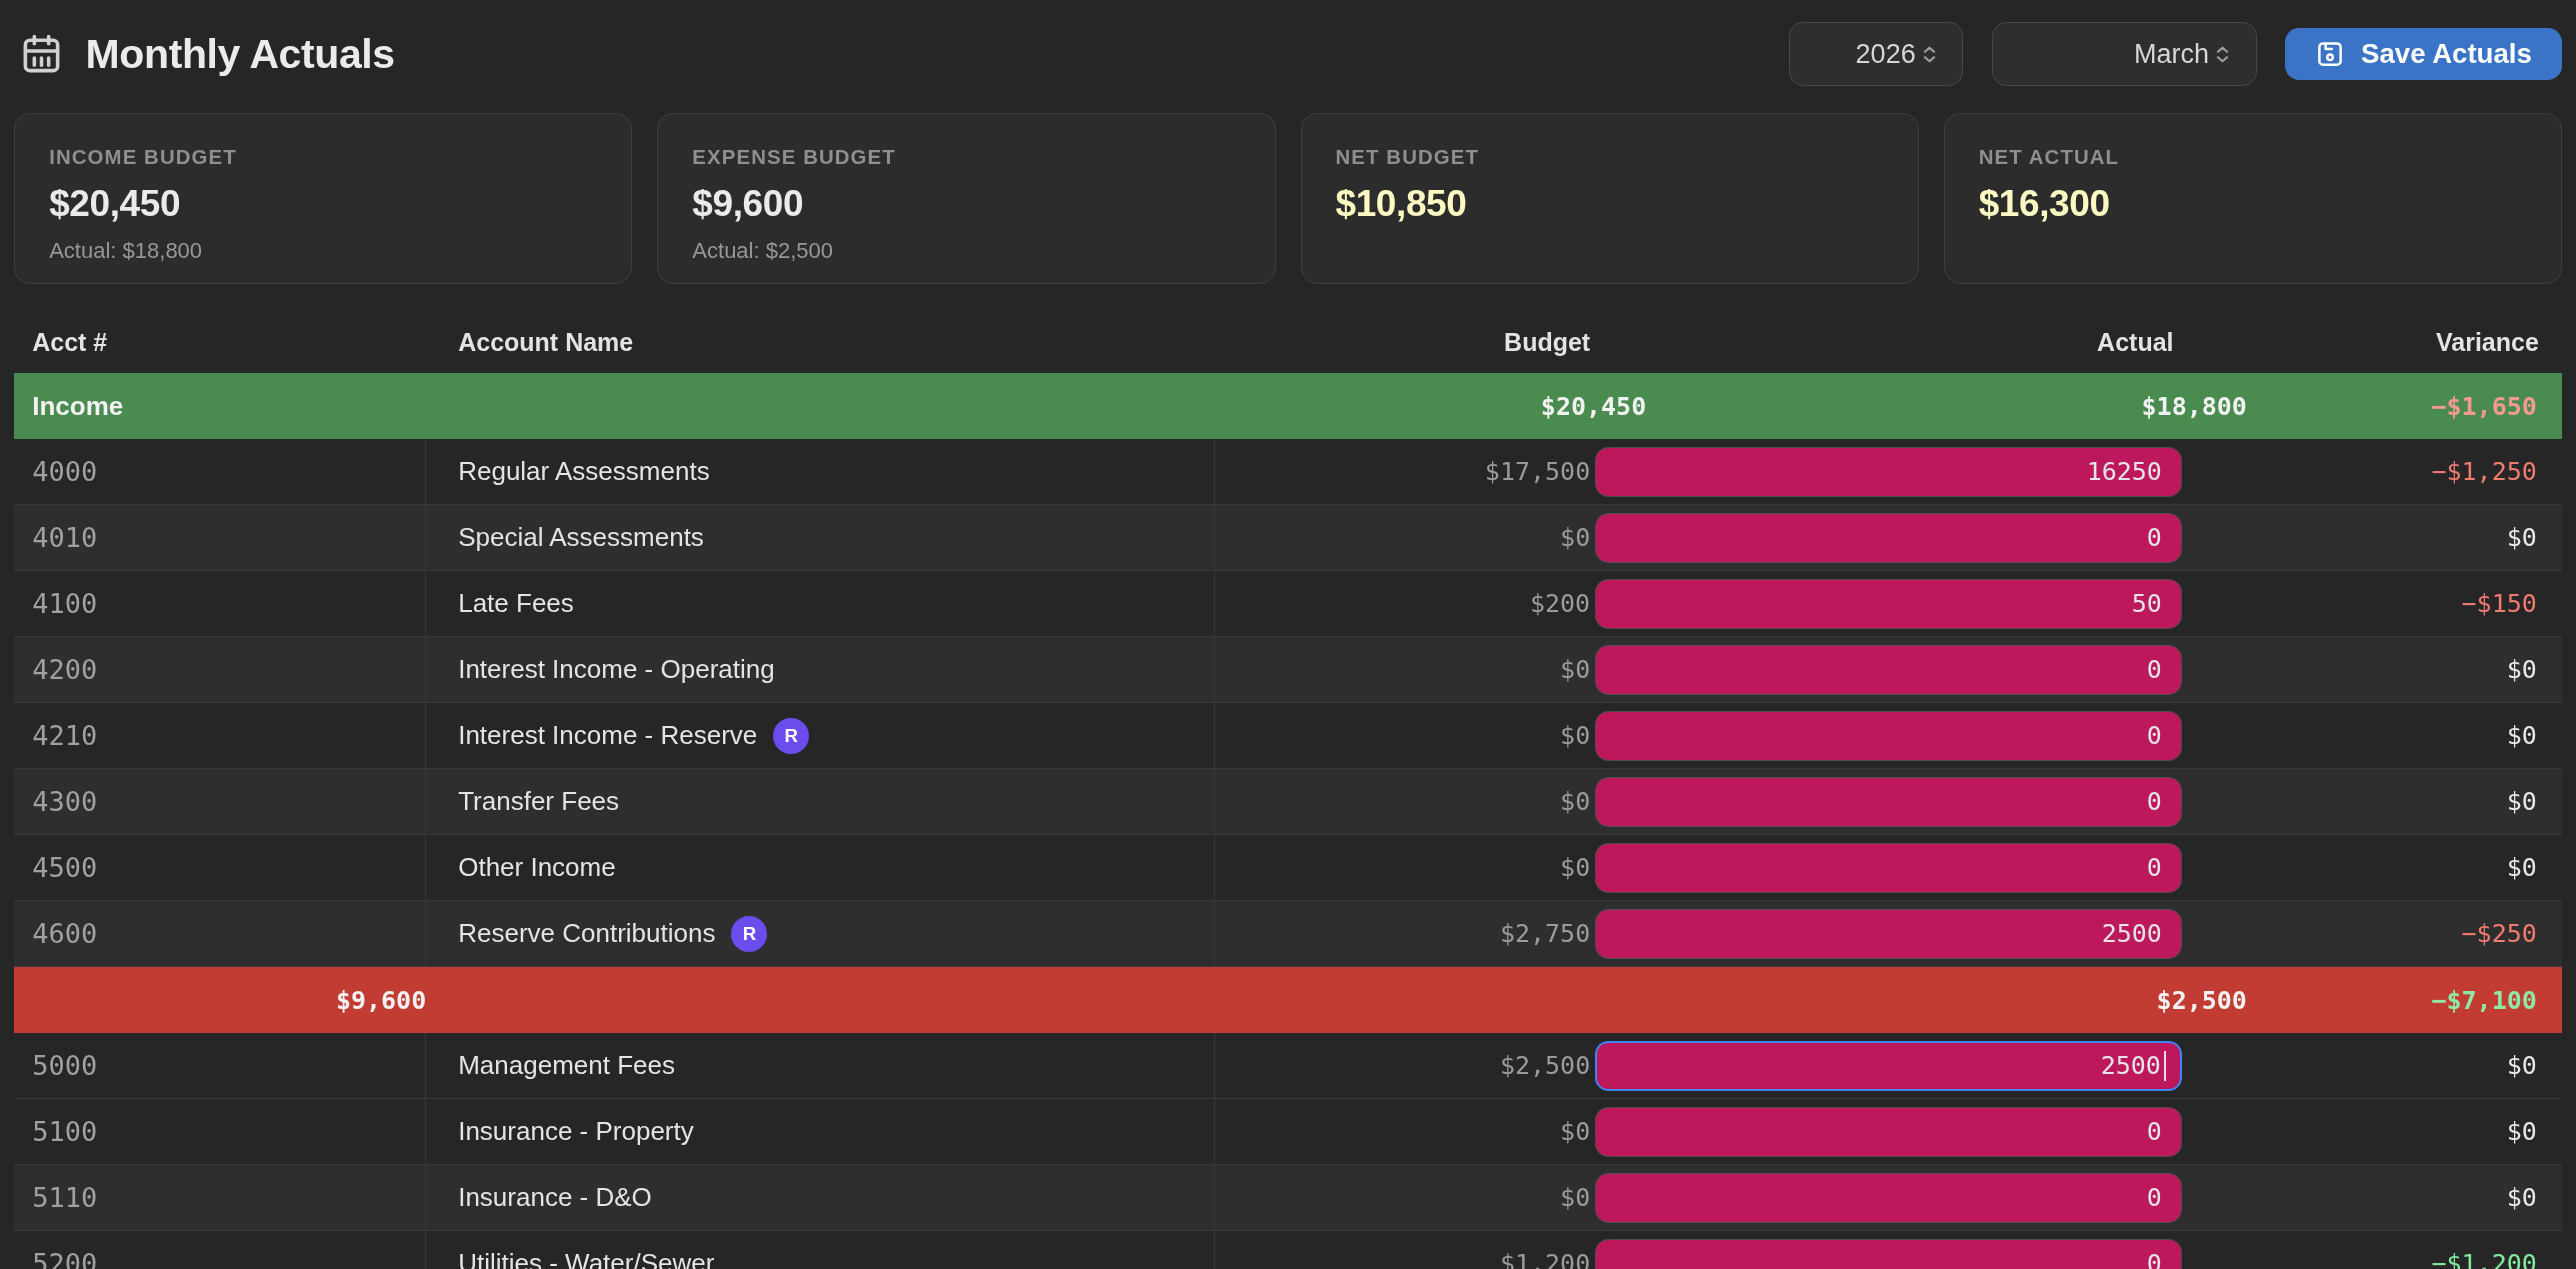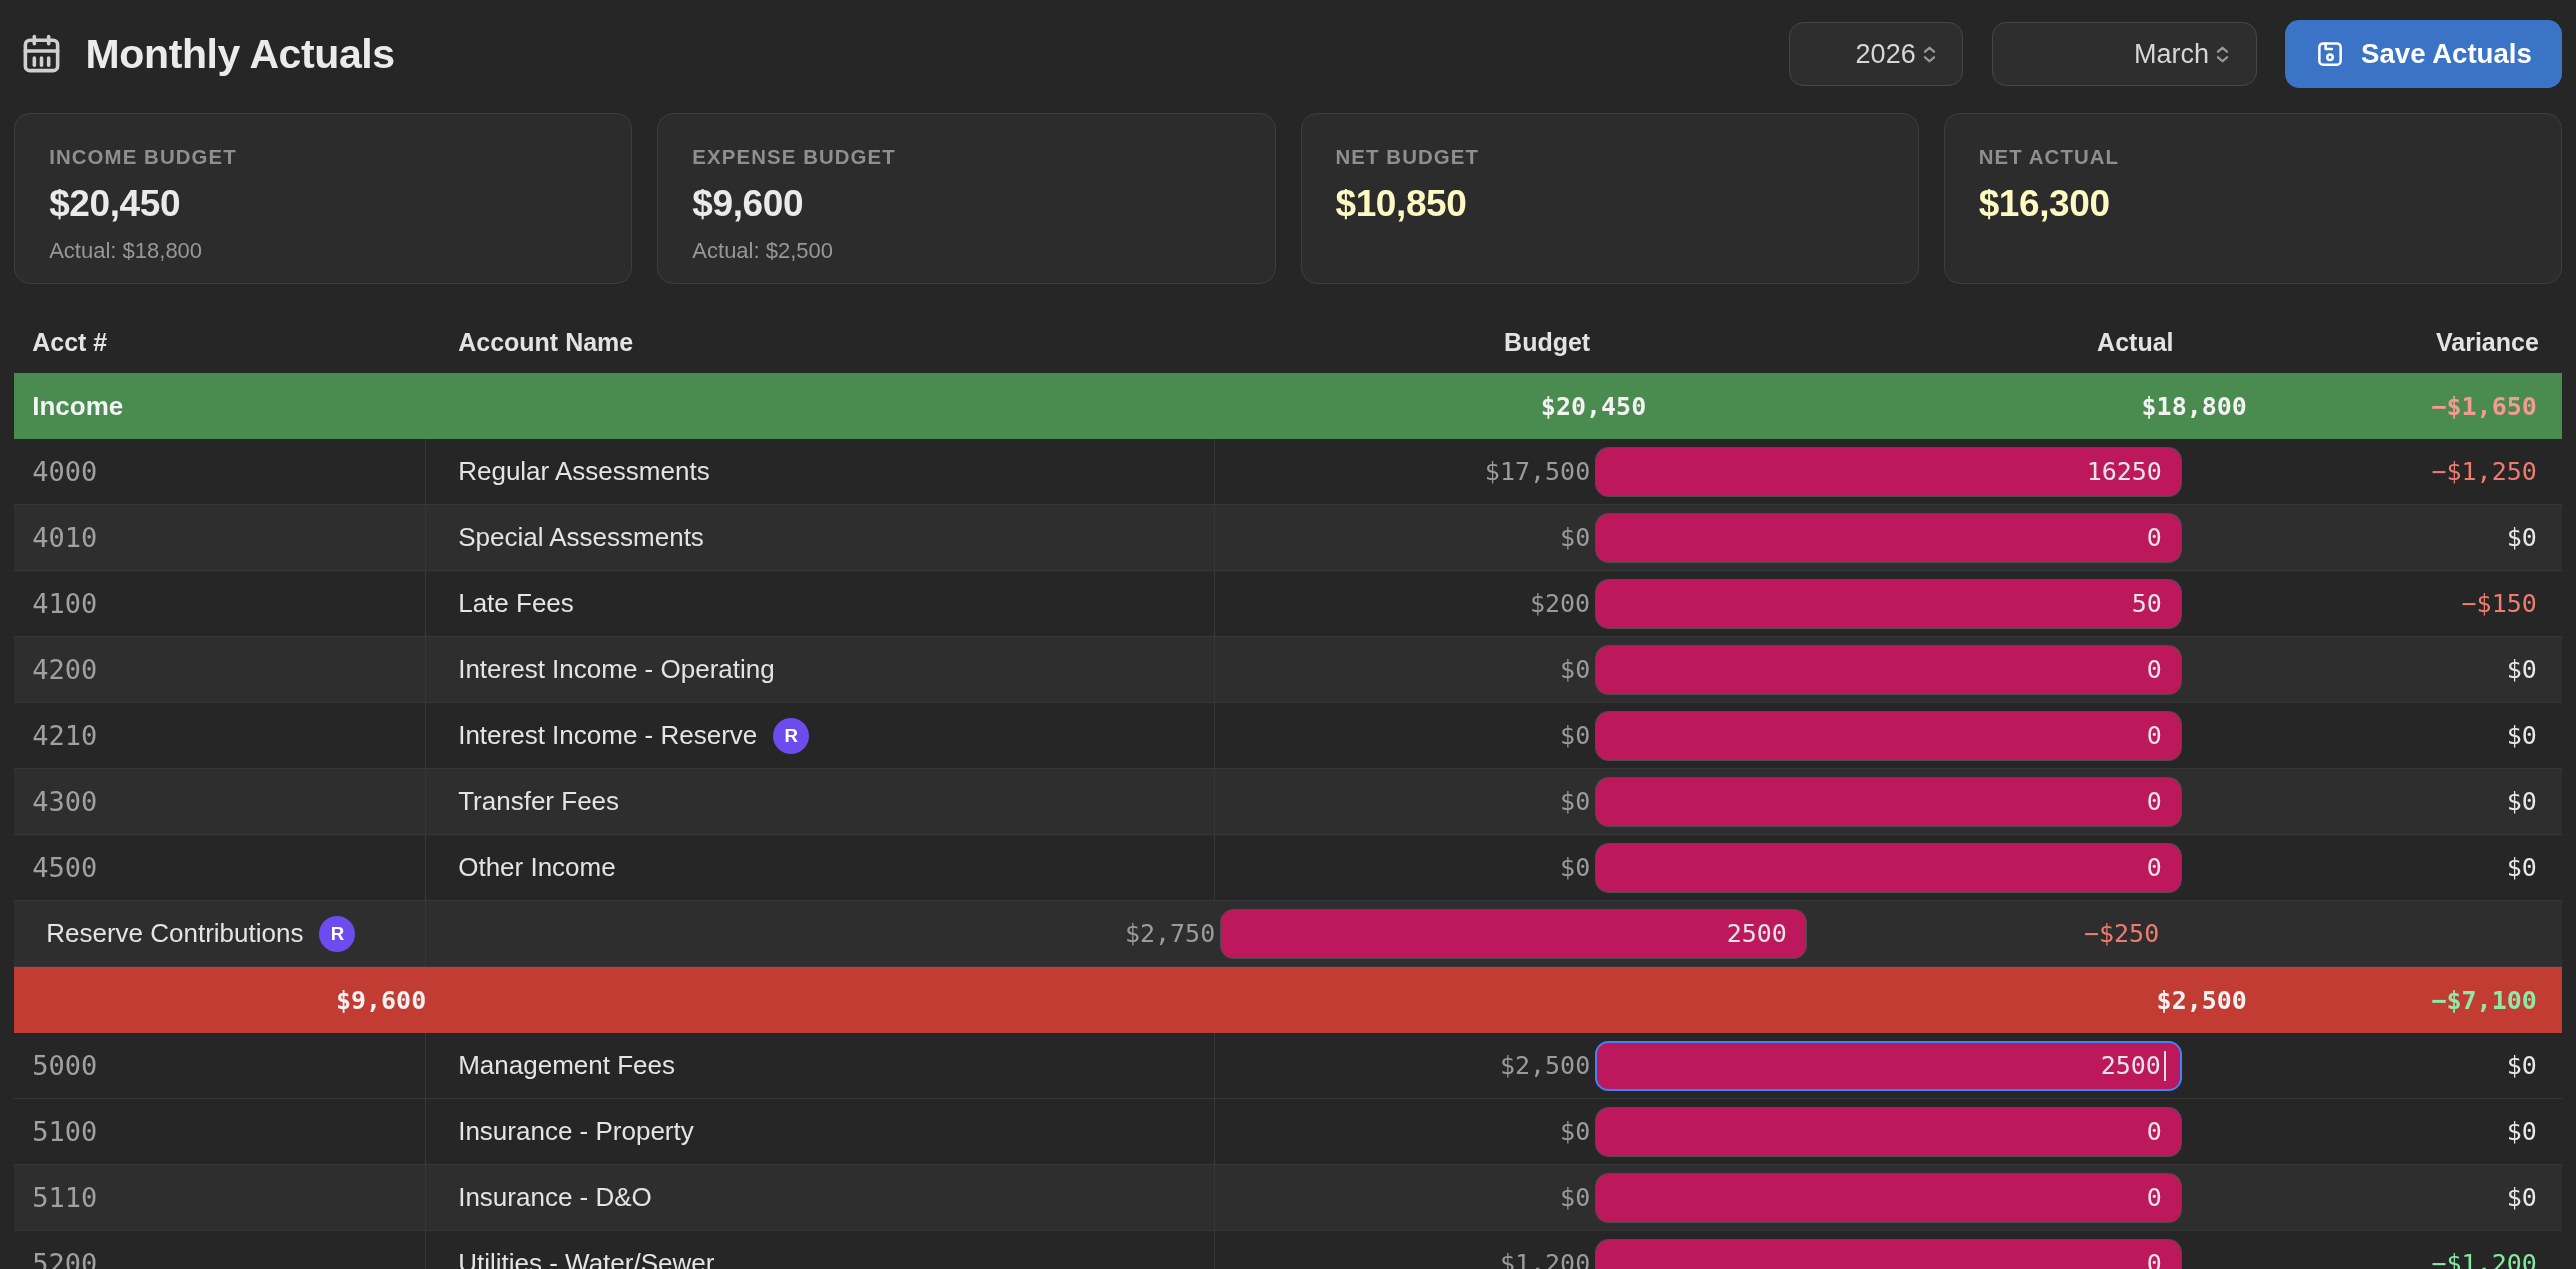--- a/index.html
+++ b/index.html
@@ -23,21 +23,21 @@
   .topbar .controls { margin-left: auto; display: flex; align-items: center; gap: 28.4px; }
   .select {
     height: 64px; background: #2e2e2e; border: 1.8px solid #474747; border-radius: 14.2px;
     display: flex; align-items: center; justify-content: flex-end;
     padding: 0 19.6px; font-size: 27px; color: #d6d6d6; cursor: pointer;
   }
   .select.year { width: 174px; }
   .select.month { width: 265px; }
   .chev { width: 27px; height: 27px; color: #9a9a9a; flex: 0 0 auto; }
   .save-btn {
-    height: 68px; border: none; border-radius: 14.2px; background: #3b74c6;
+    height: 52px; border: none; border-radius: 14.2px; background: #3b74c6;
     color: #ffffff; font-size: 27.6px; font-weight: 600; font-family: "Liberation Sans", sans-serif;
     display: flex; align-items: center; gap: 16px; padding: 0 30px; cursor: pointer;
   }
   .save-icon { width: 30px; height: 30px; color: #ffffff; }
 
   
   .cards {
     margin: 5.3px 14.2px 0 14.2px;
     display: grid; grid-template-columns: repeat(4, 1fr); gap: 25px;
   }
@@ -279,20 +279,21 @@
     <div class="cell budget mono">$0</div>
     <div class="cell actual">
         <div class="inputwrap">
           <input class="actual-input mono" value="0" style="">
         </div>
       </div>
     <div class="cell variance mono">$0</div>
   </div>
 
   <div class="trow row data striped">
+    <div class="cell acct mono">4600</div>
     <div class="cell name">
         <span>Reserve Contributions</span>
         <span class="badge">R</span>
       </div>
     <div class="cell budget mono">$2,750</div>
     <div class="cell actual">
         <div class="inputwrap">
           <input class="actual-input mono" value="2500" style="">
         </div>
       </div>

